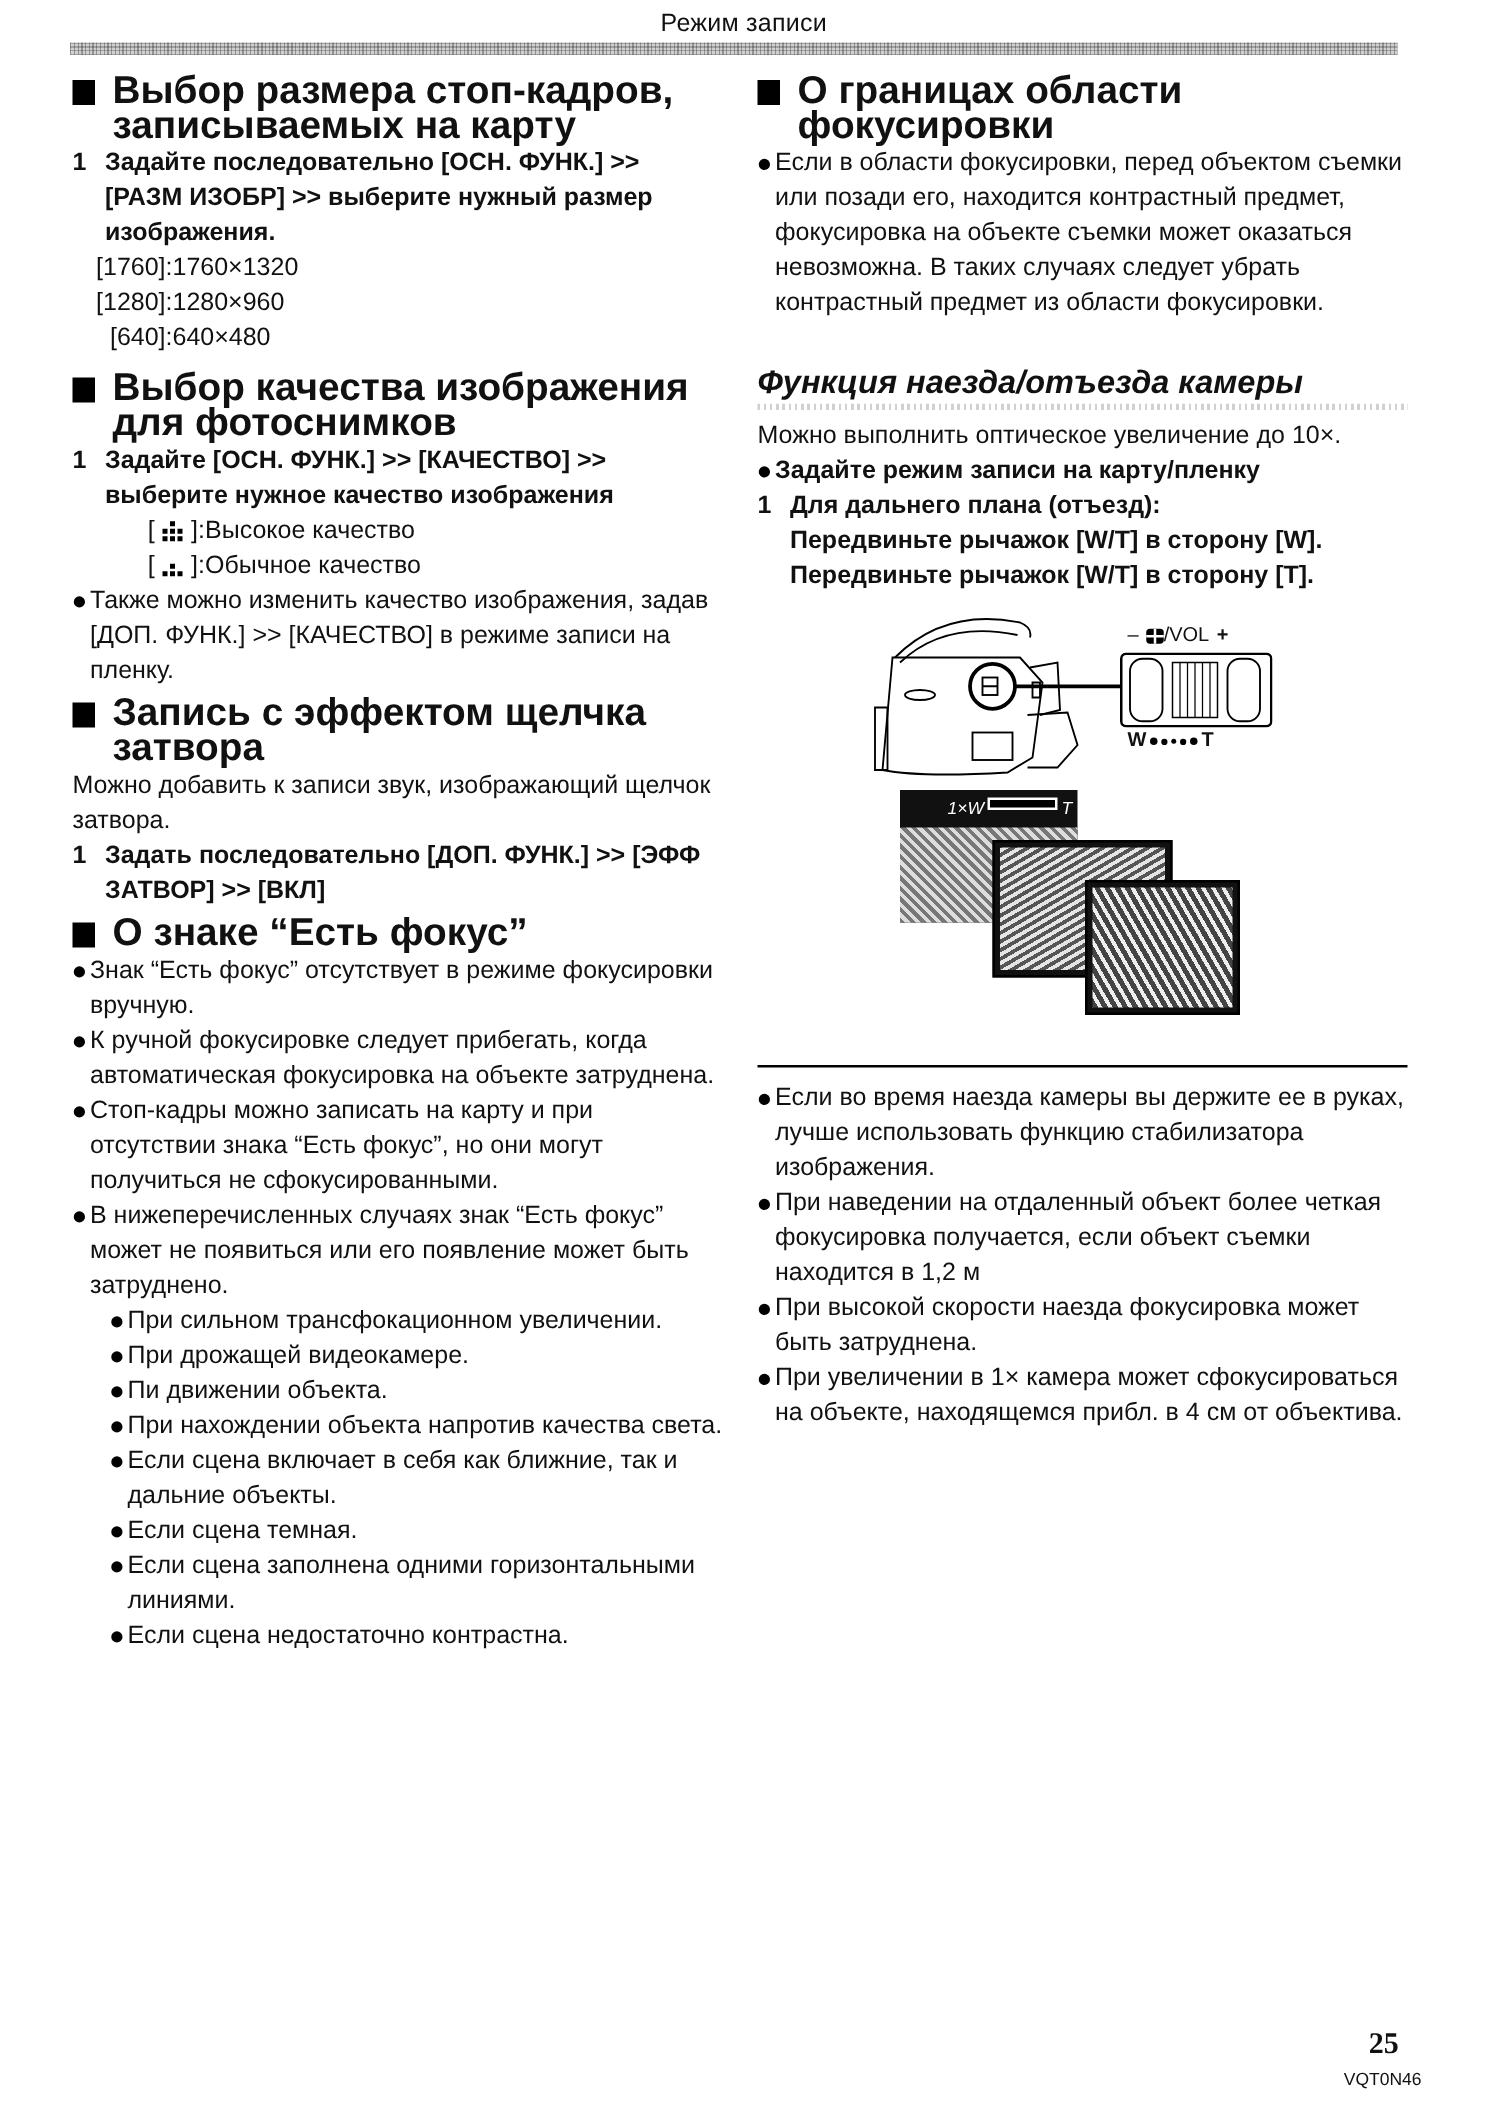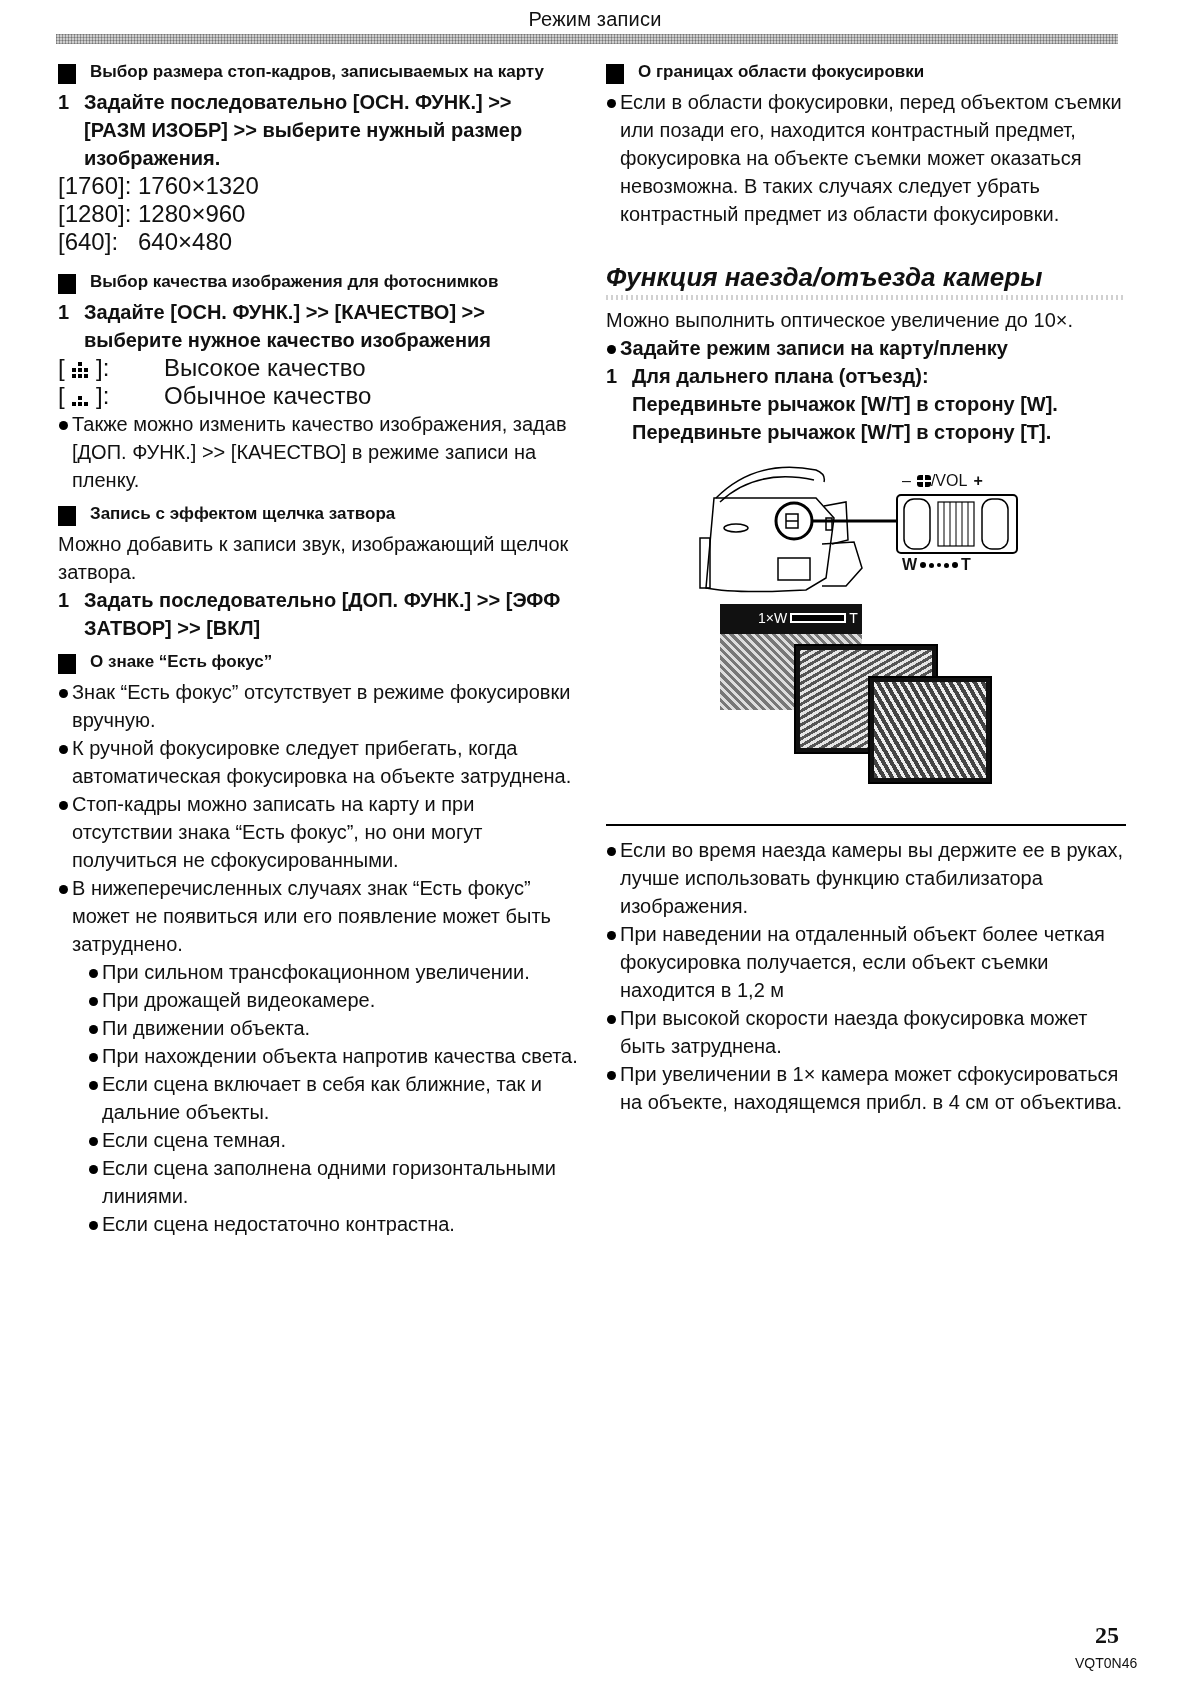--- a/index.html
+++ b/index.html
@@ -16,40 +16,40 @@
     background-color: #cfcfcf;
     background-image:
       repeating-linear-gradient(90deg, rgba(0,0,0,0.28) 0 1px, transparent 1px 3px),
       repeating-linear-gradient(0deg, rgba(0,0,0,0.22) 0 1px, transparent 1px 3px);
   }
   .col { position: absolute; top: 58px; }
   .col-left { left: 58px; width: 520px; }
   .col-right { left: 606px; width: 520px; }
 
   .h-sq {
-    position: relative; padding-left: 32px; font-weight: bold; font-size: 17px;
+    position: relative; padding-left: 32px; font-weight: bold; font-size: 31px;
     line-height: 28px; margin: 0 0 2px 0;
   }
   .h-sq .sq {
     position: absolute; left: 0; top: 6px; width: 18px; height: 20px; background: #000;
   }
   .step {
     position: relative; padding-left: 26px; font-weight: bold; font-size: 20px;
     line-height: 28px;
   }
   .step .num { position: absolute; left: 0; top: 0; font-weight: bold; }
   .txt { font-size: 20px; line-height: 28px; }
   .bullet { position: relative; padding-left: 14px; font-size: 20px; line-height: 28px; }
   .bullet::before {
     content: ""; position: absolute; left: 1px; top: 11px; width: 9px; height: 9px;
     border-radius: 50%; background: #000;
   }
   .bullet.sub { margin-left: 30px; }
   .bullet.bold { font-weight: bold; }
-  .kv { display: flex; font-size: 24px; line-height: 28px; }
+  .kv { display: flex; font-size: 20px; line-height: 28px; text-align: right; }
   .kv .k { width: 80px; }
   .kv.q .k { width: 106px; }
   .gap-s { height: 6px; }
   .gap-m { height: 12px; }
 
   .qicon {
     display: inline-block; vertical-align: middle; width: 18px; height: 16px; position: relative;
   }
   .qicon i { position: absolute; background: #000; width: 4px; height: 4px; }
 
@@ -240,21 +240,21 @@
         <span style="display:inline-block;width:6px;height:6px;border-radius:50%;background:#000"></span>
         <span style="display:inline-block;width:5px;height:5px;border-radius:50%;background:#000"></span>
         <span style="display:inline-block;width:4px;height:4px;border-radius:50%;background:#000"></span>
         <span style="display:inline-block;width:5px;height:5px;border-radius:50%;background:#000"></span>
         <span style="display:inline-block;width:6px;height:6px;border-radius:50%;background:#000"></span>
         <span>T</span>
       </div>
 
       <div style="position:absolute;left:114px;top:146px;width:142px;height:106px;background:#111;">
         <div style="position:absolute;left:0;right:0;top:30px;bottom:0;background:repeating-linear-gradient(45deg,#777 0 3px,#ddd 3px 6px);"></div>
-        <div style="position:absolute;left:38px;top:6px;color:#fff;font-size:14px;display:flex;align-items:center;gap:3px;">
+        <div style="position:absolute;left:38px;top:6px;color:#fff;font-size:14px;display:flex;gap:3px;font-style:italic;">
           <span>1×W</span>
           <span style="display:inline-block;width:56px;height:10px;border:2px solid #fff;background:#000;box-sizing:border-box;"></span>
           <span>T</span>
         </div>
       </div>
       <div style="position:absolute;left:188px;top:186px;width:140px;height:106px;background:#111;border:2px solid #000;">
         <div style="position:absolute;inset:4px;background:repeating-linear-gradient(-30deg,#555 0 3px,#e5e5e5 3px 6px);"></div>
       </div>
       <div style="position:absolute;left:262px;top:218px;width:120px;height:104px;background:#111;border:2px solid #000;">
         <div style="position:absolute;inset:4px;background:repeating-linear-gradient(60deg,#444 0 4px,#eee 4px 7px);"></div>

